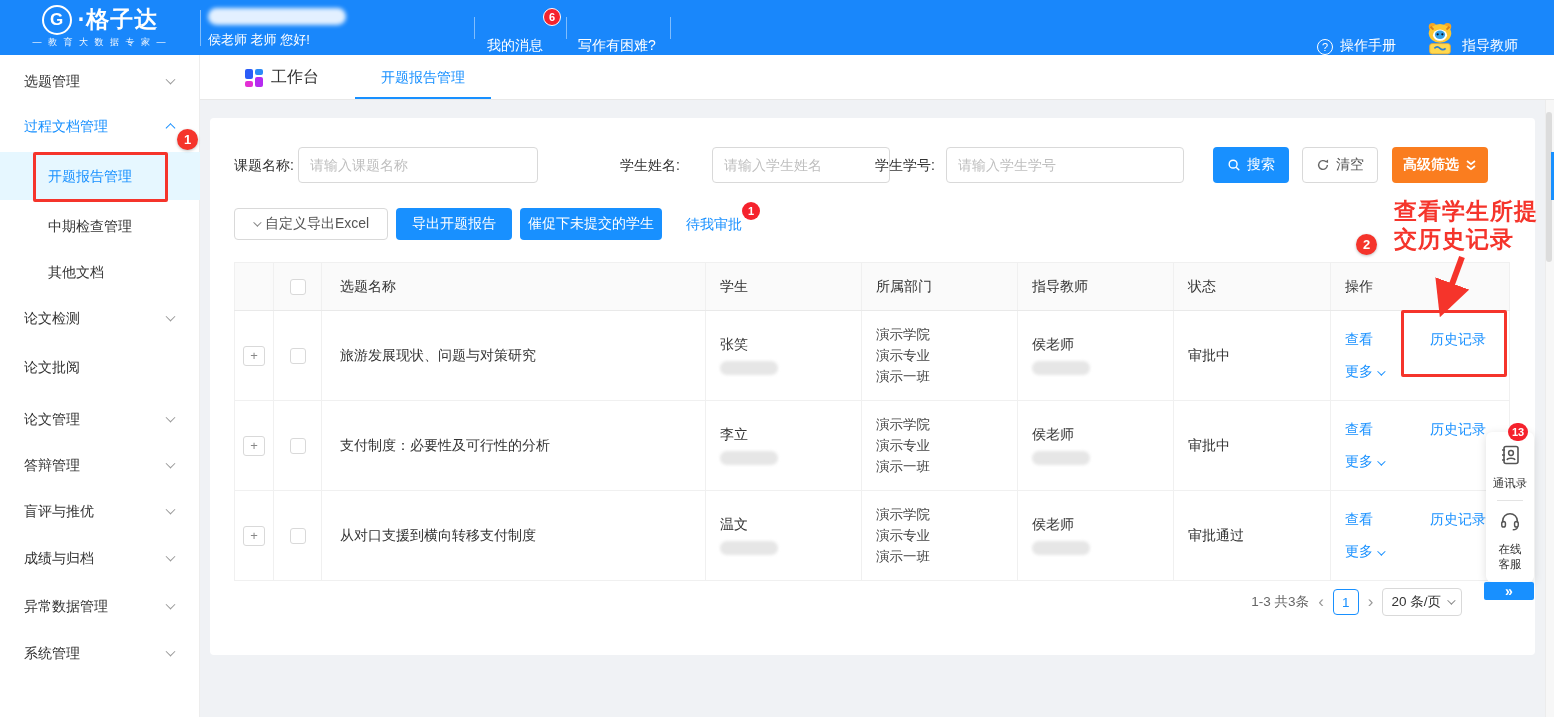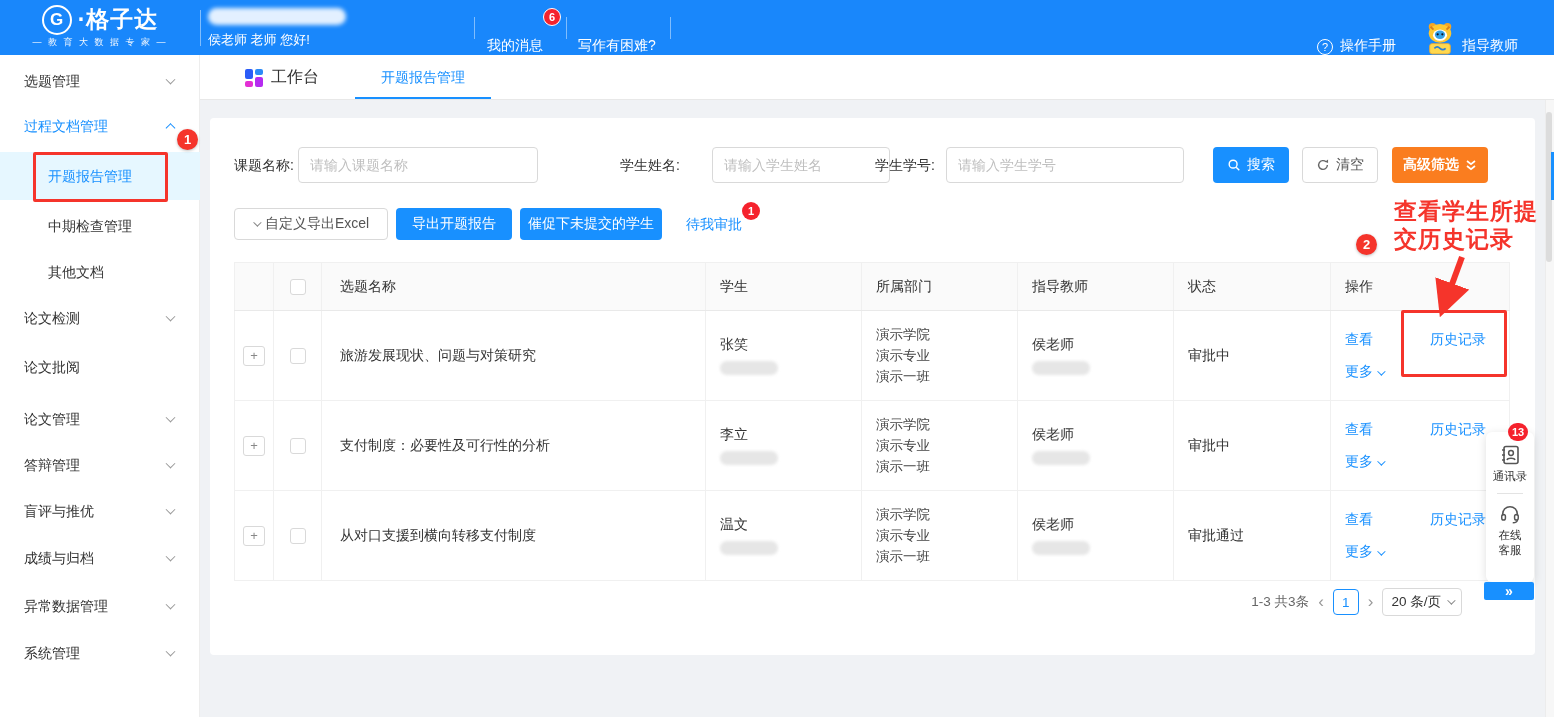--- a/index.html
+++ b/index.html
@@ -89,21 +89,21 @@
   
   .pager{position:absolute;right:73px;top:470px;display:flex;align-items:center;gap:9px;font-size:13.5px;color:#666}
   .pg-arrow{color:#999;font-size:17px;cursor:pointer;line-height:26px}
   .pg-num{width:26px;height:26px;border:1px solid #1890ff;border-radius:4px;color:#1890ff;display:flex;align-items:center;justify-content:center;cursor:pointer;background:#fff}
   .pg-size{height:28px;min-width:76px;border:1px solid #d9d9d9;border-radius:4px;background:#fff;display:flex;align-items:center;
     justify-content:center;gap:6px;padding:0 8px;cursor:pointer;color:#333}
 
   
   .float-panel{position:absolute;left:1486px;top:432px;width:48px;height:150px;background:#fff;border-radius:6px;
     box-shadow:0 2px 10px rgba(0,0,0,.13);z-index:40;display:flex;flex-direction:column;align-items:center;padding-top:12px}
-  .fp-label{font-size:11.5px;color:#333;margin-top:3px;line-height:15px}
+  .fp-label{font-size:11.5px;color:#333;margin-top:10px;line-height:15px}
   .fp-div{width:26px;height:1px;background:#e3e3e3;margin:9px 0}
   .fp-badge{position:absolute;left:1508px;top:423px;z-index:41}
   .fp-bar{position:absolute;left:1484px;top:582px;width:50px;height:18px;background:#1890ff;border-radius:2px;z-index:41;
     color:#fff;display:flex;align-items:center;justify-content:center;font-size:14px;font-weight:bold;cursor:pointer;line-height:16px}
 
   
   .scroll-strip{position:absolute;left:1545px;top:100px;width:9px;height:617px;background:#f7f7f7;border-left:1px solid #ececec;z-index:6}
   .scroll-thumb{position:absolute;left:1546px;top:112px;width:6px;height:150px;background:#dcdcdc;border-radius:3px;z-index:7}
   .red-box{position:absolute;border:3px solid #f5342b;border-radius:2px;z-index:50;pointer-events:none}
   .rb1{left:33px;top:152px;width:135px;height:50px}

